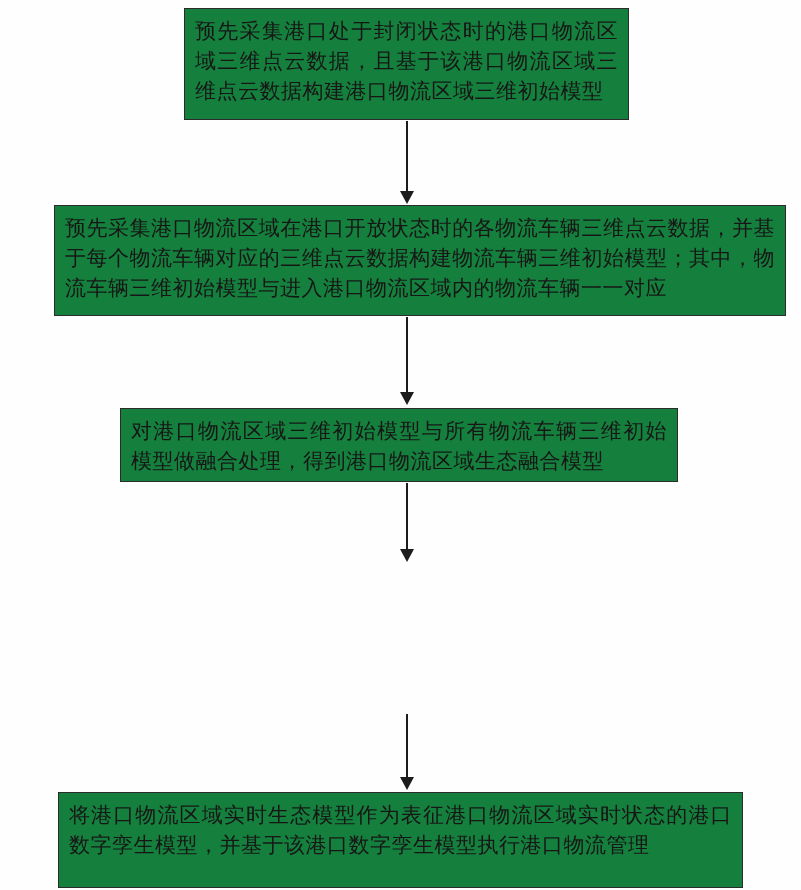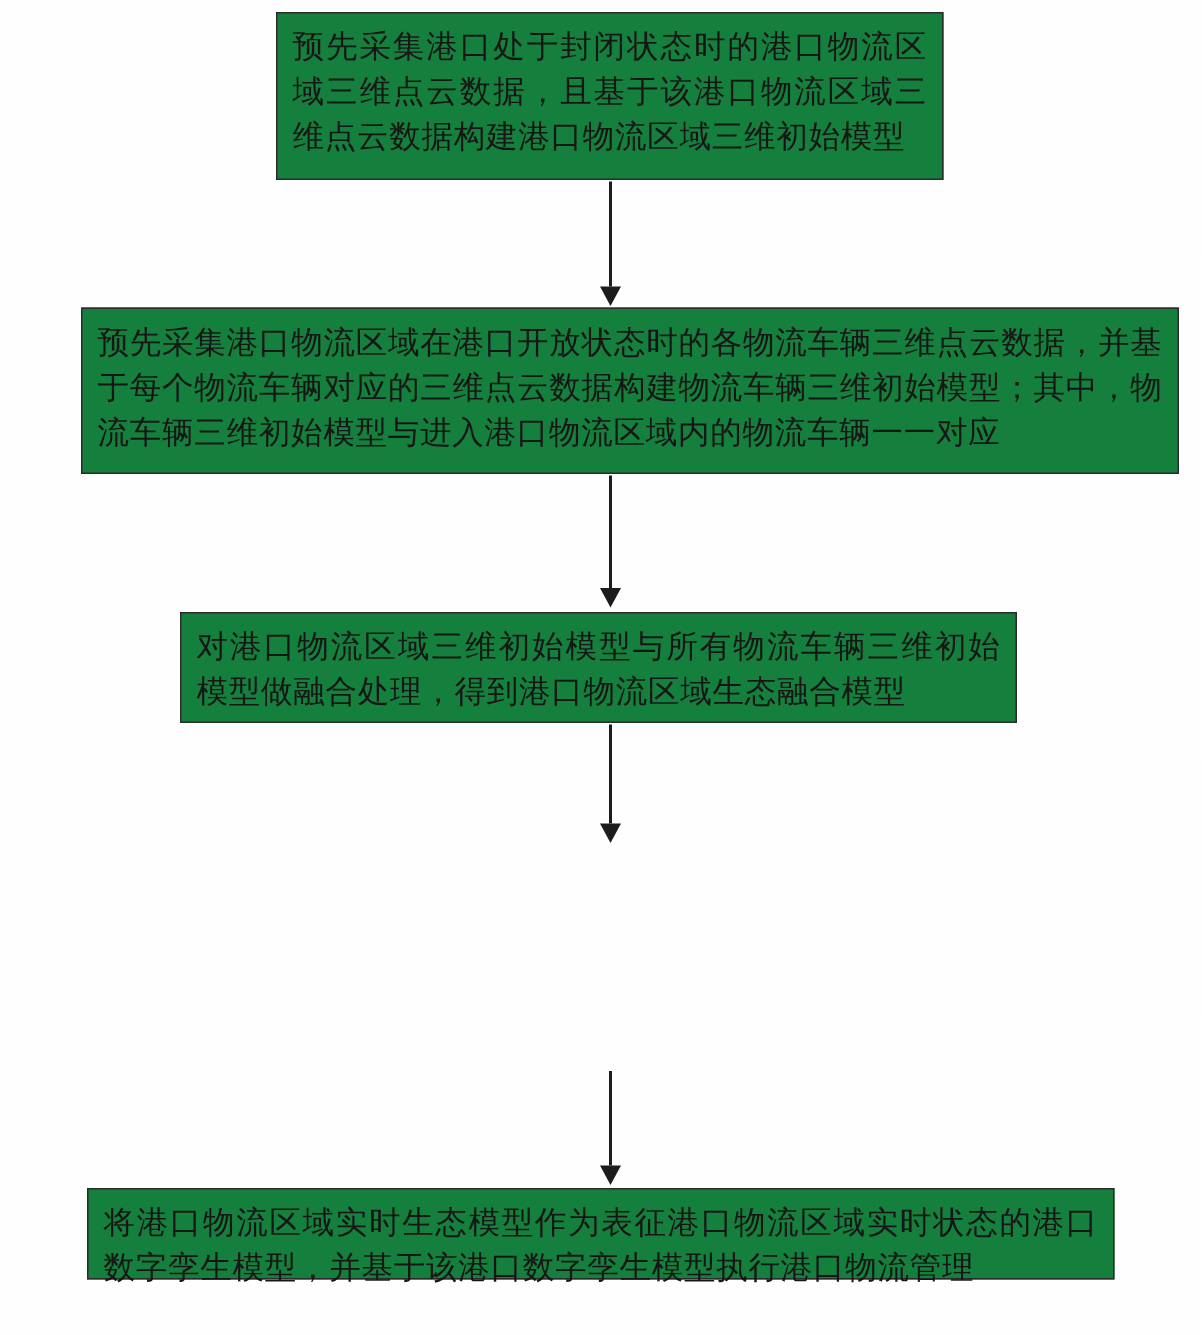--- a/index.html
+++ b/index.html
@@ -30,21 +30,21 @@
   }
   .flow-box .box-text {
     width: 100%;
     text-align: justify;
     text-justify: inter-character;
   }
   .box1 { left: 184px; top: 8px;   width: 445px; height: 112px; }
   .box2 { left: 38px;  top: 205px; width: 732px; height: 111px; margin-left: 16px; }
   .box3 { left: 120px; top: 408px; width: 558px; height: 74px;  }
   .box4 { left: 65px;  top: 565px; width: 672px; height: 148px; }
-  .box5 { left: 58px;  top: 792px; width: 685px; height: 61px;  }
+  .box5 { left: 58px;  top: 792px; width: 685px; height: 96px;  }
 
   .arrow {
     position: absolute;
     left: 399px;           
     width: 15px;
     display: flex;
     flex-direction: column;
     align-items: center;
   }
   .arrow .shaft {

